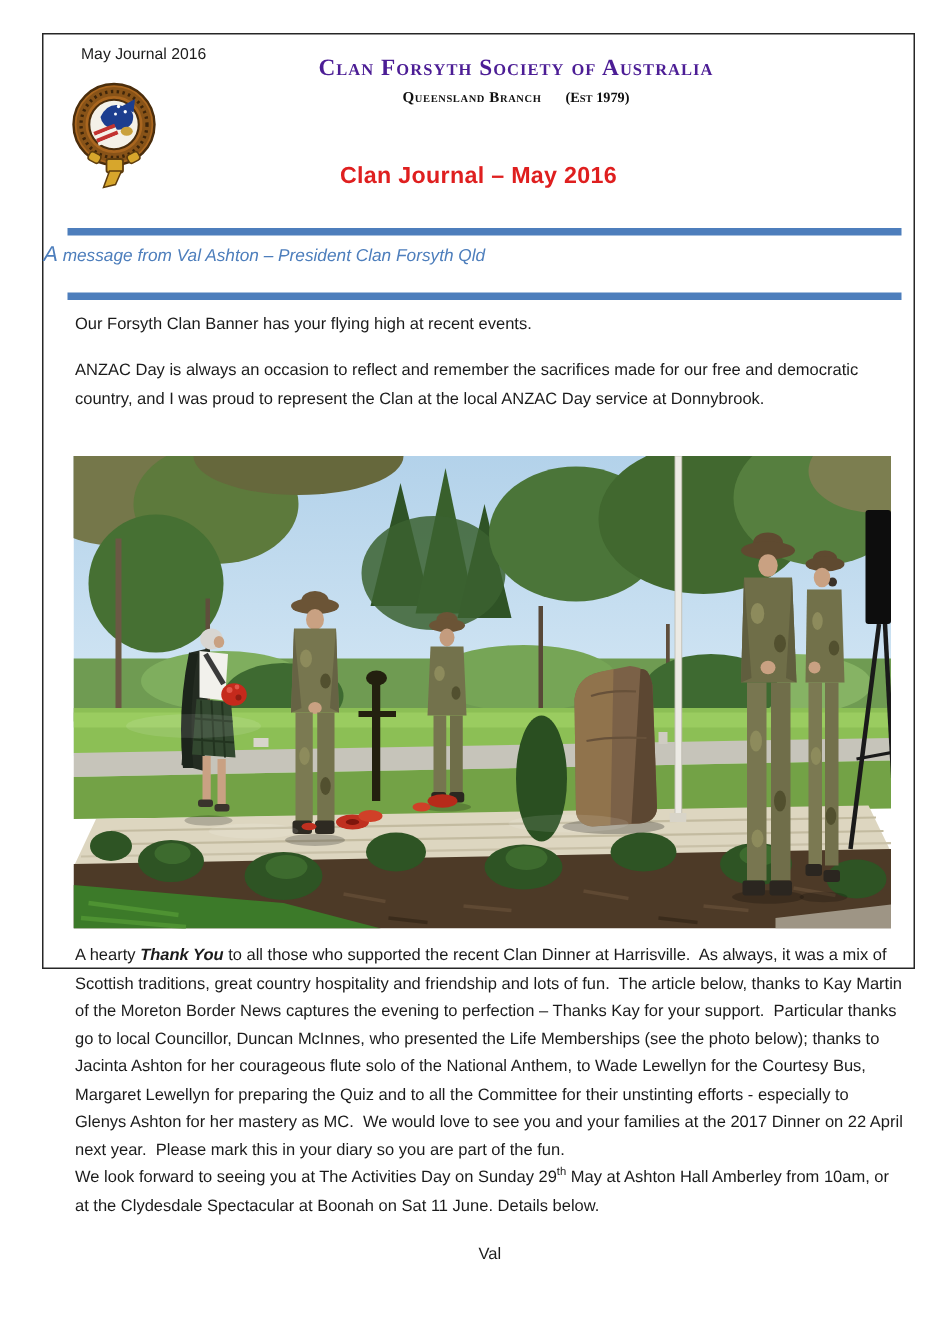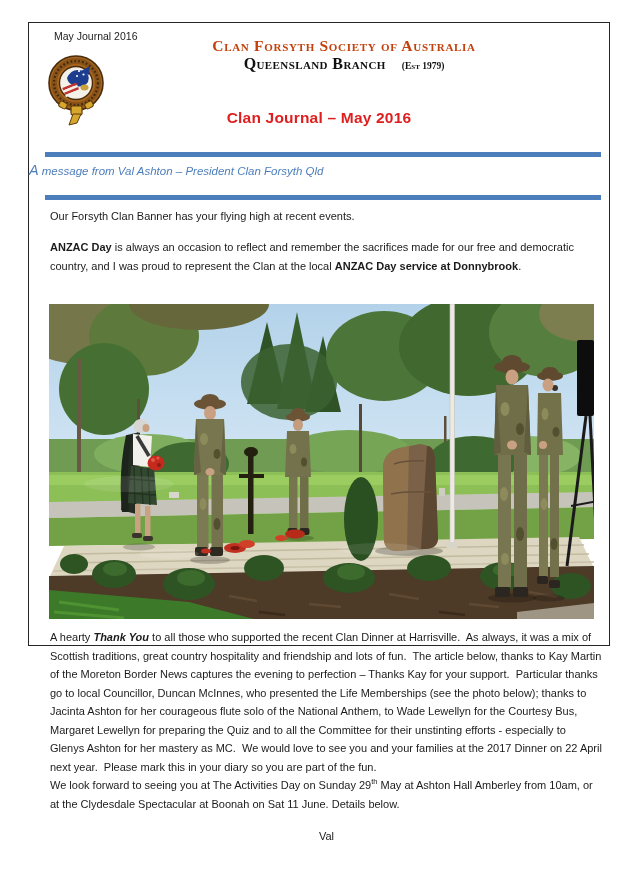--- a/index.html
+++ b/index.html
@@ -10,24 +10,24 @@
   .page{
     position:absolute;left:28px;top:22px;width:582px;height:624px;
     border:1.5px solid #262626;background:#fff;box-sizing:border-box;
   }
   .page > *{position:absolute;}
   .doc-label{left:25px;top:7px;font-size:10.5px;color:#1c1c1c;}
   .crest{left:14px;top:28px;width:66px;height:76px;}
   .org{left:78px;right:28px;top:13px;text-align:center;}
   .org-name{
     font-family:"Liberation Serif",serif;font-variant:small-caps;font-weight:bold;
-    font-size:15.5px;line-height:19px;letter-spacing:.7px;color:#c2410c;
+    font-size:15.5px;line-height:19px;letter-spacing:.7px;color:#4c1d95;
   }
   .org-sub{font-family:"Liberation Serif",serif;font-variant:small-caps;font-weight:bold;color:#101010;}
-  .branch{font-size:16px;letter-spacing:.4px;}
+  .branch{font-size:10px;letter-spacing:.4px;}
   .est{font-size:9.5px;margin-left:16px;}
   .journal-title{
     left:0;right:0;top:86px;text-align:center;font-weight:bold;font-size:15.5px;
     color:#df1f1f;letter-spacing:.2px;
   }
   .bar{left:16px;width:556px;height:4.5px;background:#4d7ebc;}
   .bar1{top:129px;}
   .bar2{top:172px;}
   .message{
     left:0;right:0;top:139px;text-align:left;font-style:italic;
@@ -35,21 +35,21 @@
   }
   .message::first-letter{font-size:1.25em;}
   .para{font-size:11px;line-height:18.5px;color:#1b1b1b;margin:0;white-space:pre-wrap;}
   .p1{left:21px;top:184px;width:552px;}
   .p2{left:21px;top:215px;width:552px;}
   .photo{left:20px;top:281px;width:545px;height:315px;}
   .photo svg{display:block;}
   .bottom{left:21px;top:605px;width:553px;}
   .bottom .para{position:static;}
   .sig{margin-top:14px;text-align:center;}
-  .b{font-weight:bold;}
+  .b{font-weight:normal;}
   .bi{font-weight:bold;font-style:italic;}
   sup.ord{font-size:7.5px;vertical-align:super;line-height:0;}
 </style>
 </head>
 <body>
 
 <div class="page">
 
   <div class="doc-label">May Journal 2016</div>
 

